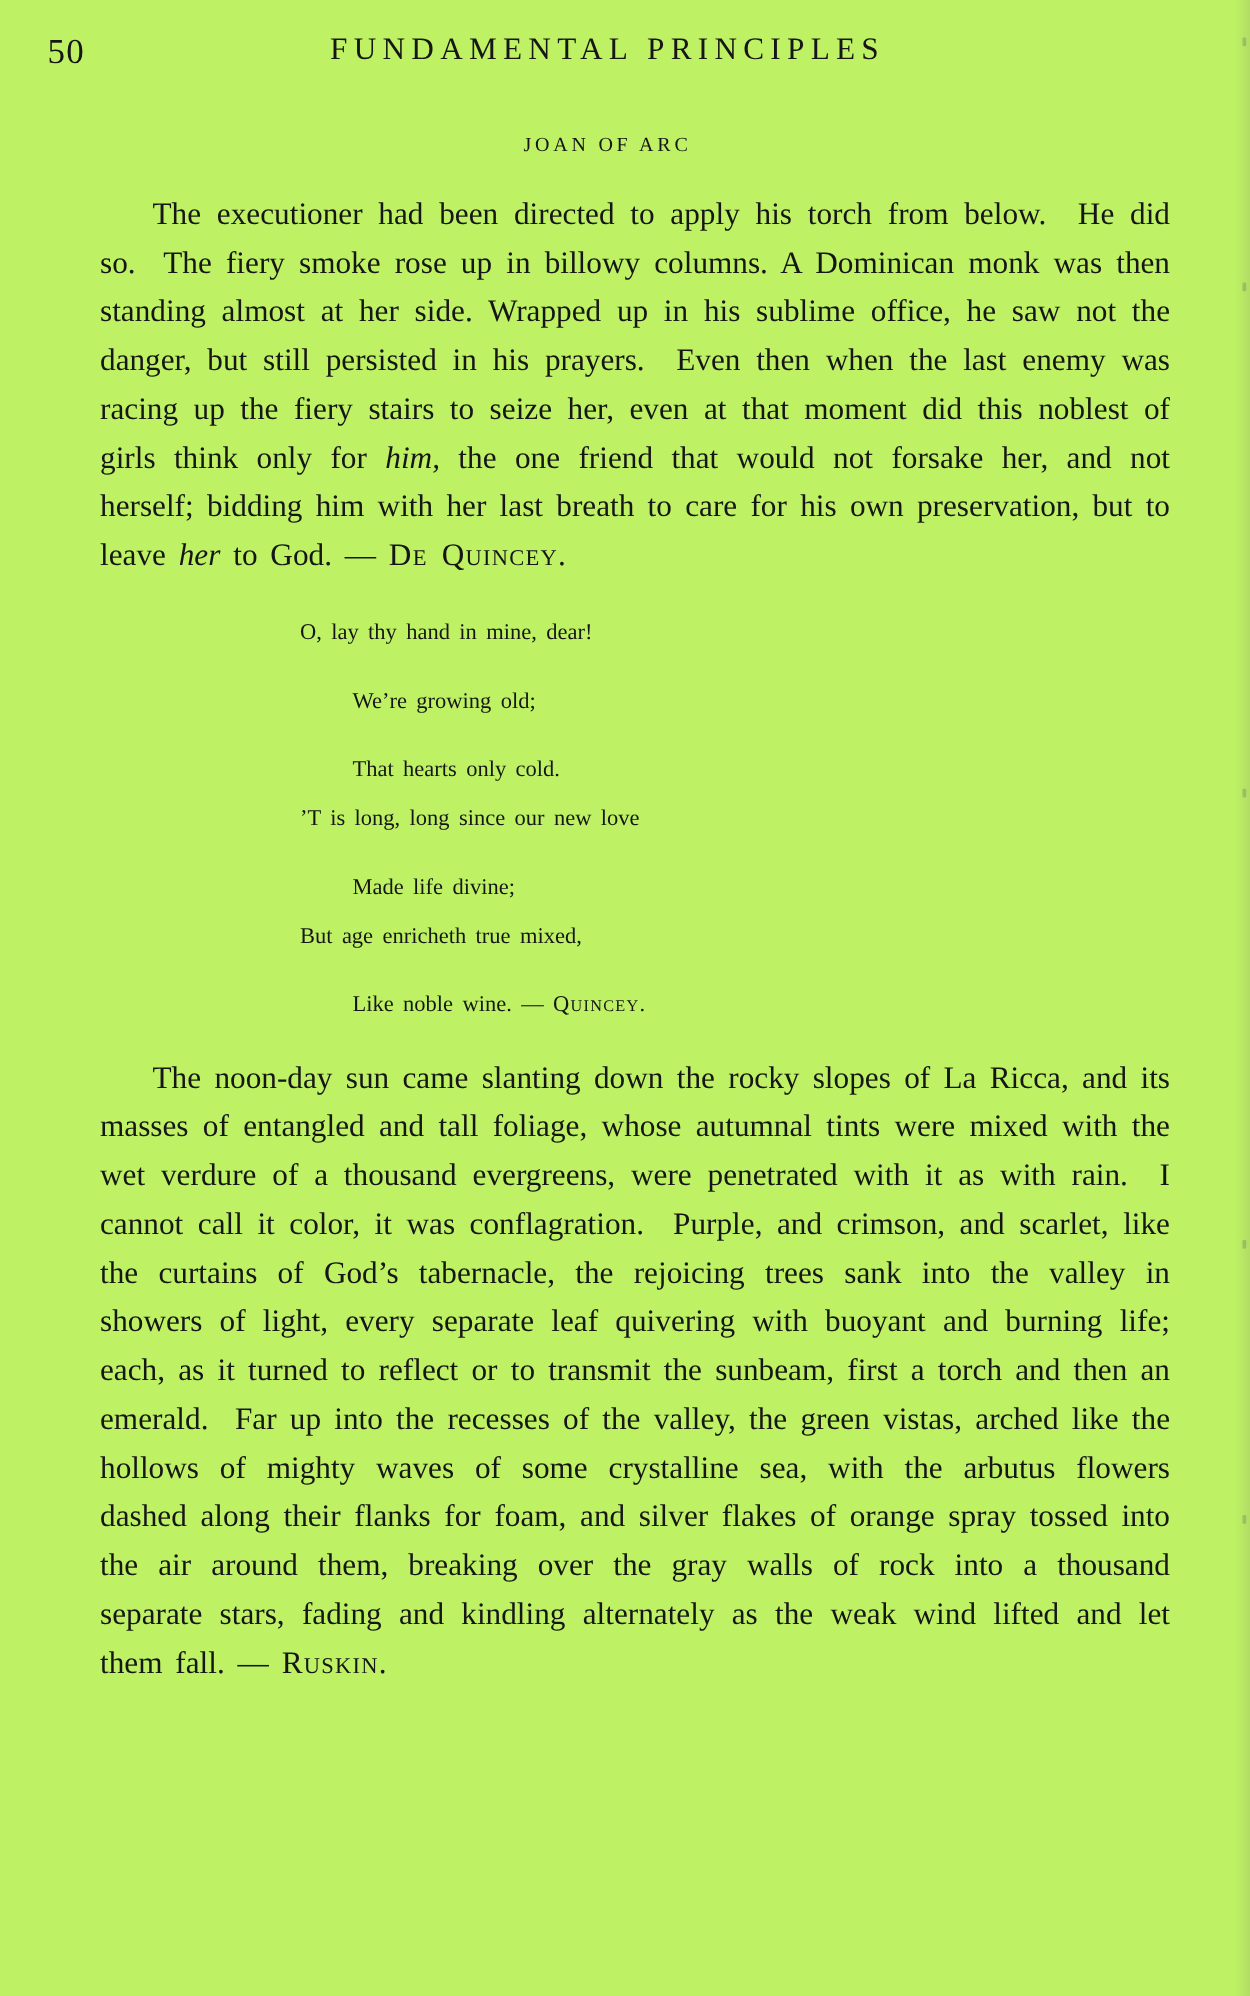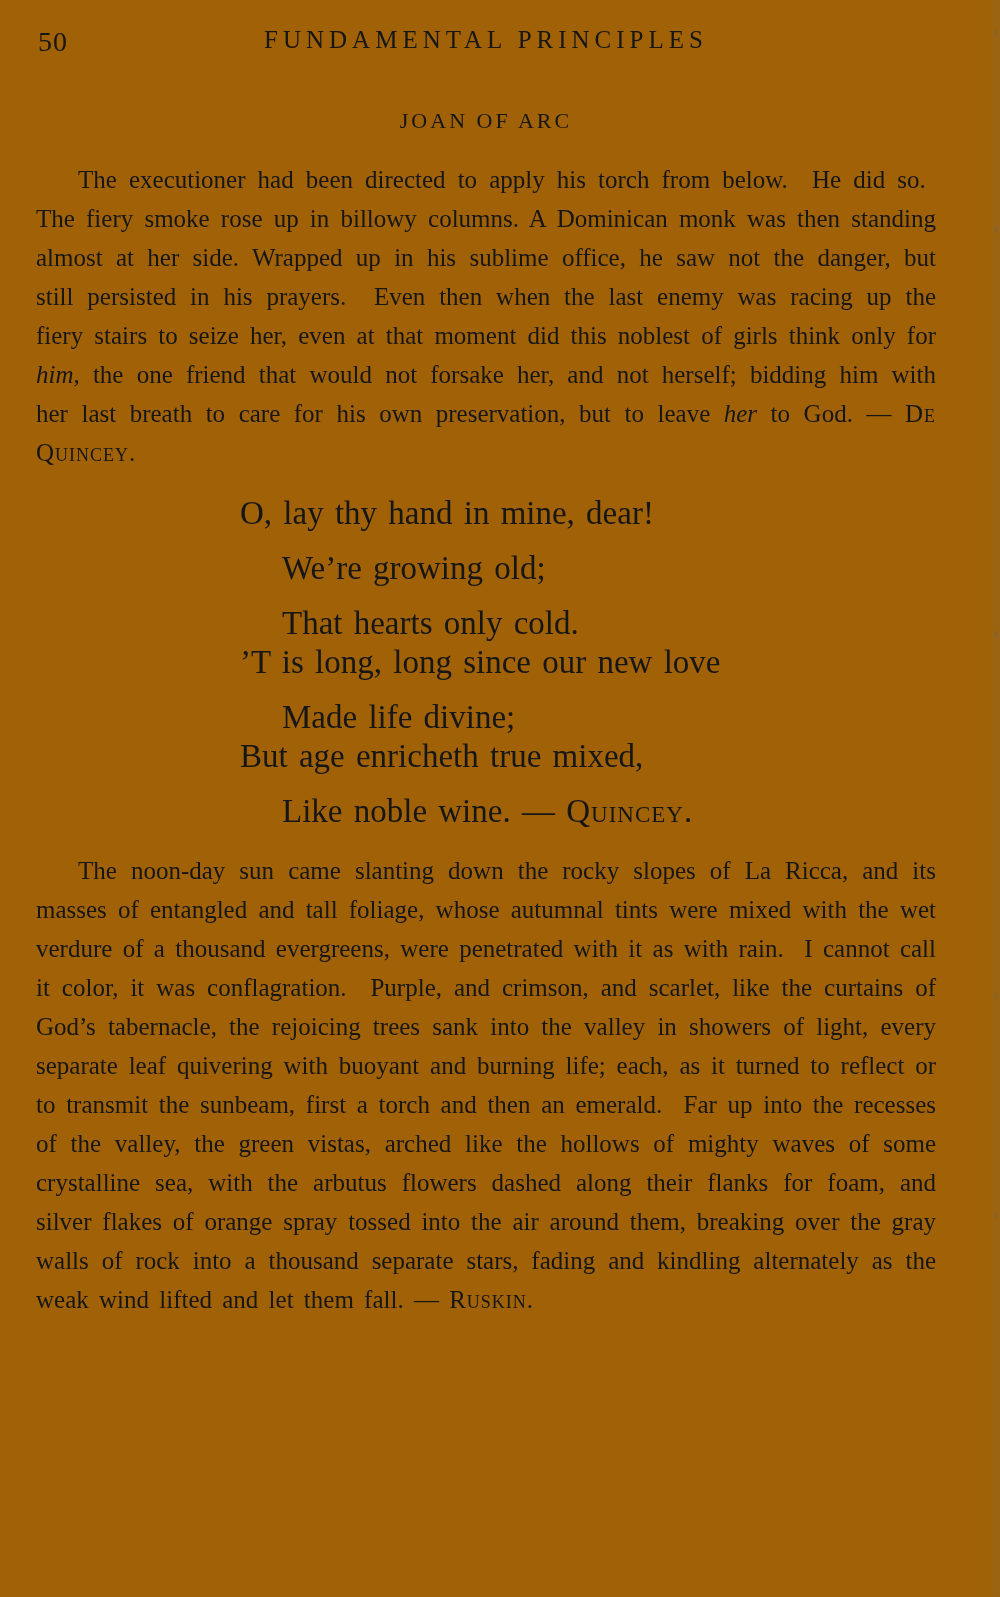--- a/index.html
+++ b/index.html
@@ -7,21 +7,21 @@
   body {
     font-family: "Liberation Serif", serif;
     color: #161616;
     background: #f2f2ee;
     overflow: hidden;
   }
   .page {
     position: relative;
     width: 1000px;
     height: 1597px;
-    background: #a16207;
+    background: #bef264;
     padding: 26px 64px 0 36px;
   }
   .scan-edge {
     position: absolute;
     top: 0; right: 0;
     width: 12px; height: 100%;
     background: linear-gradient(to right, rgba(0,0,0,0), rgba(110,110,100,0.16));
     pointer-events: none;
   }
   .tick {
@@ -42,38 +42,38 @@
     display: block;
     text-align: center;
     font-size: 25px;
     letter-spacing: 5px;
     white-space: nowrap;
   }
 
   .section-title {
     margin-top: 46px;
     text-align: center;
-    font-size: 22px;
+    font-size: 16px;
     font-weight: 400;
     letter-spacing: 3px;
   }
 
   .para {
     font-size: 25px;
     line-height: 39px;
     text-align: justify;
     word-spacing: 4px;
   }
-  .para.indent { text-indent: 42px; }
+  .para.indent { text-indent: 42px; margin-left: 44px; }
   .p1 { margin-top: 26px; }
   .p2 { margin-top: 0; }
 
   .poem {
     margin: 22px 0 20px 204px;
-    font-size: 33px;
+    font-size: 18px;
     line-height: 39px;
     word-spacing: 3px;
   }
   .poem-line.in { padding-left: 42px; margin-top: 16px; }
 
   .it { font-style: italic; }
   .sc { font-variant: small-caps; letter-spacing: 1px; }
 </style>
 </head>
 <body>

